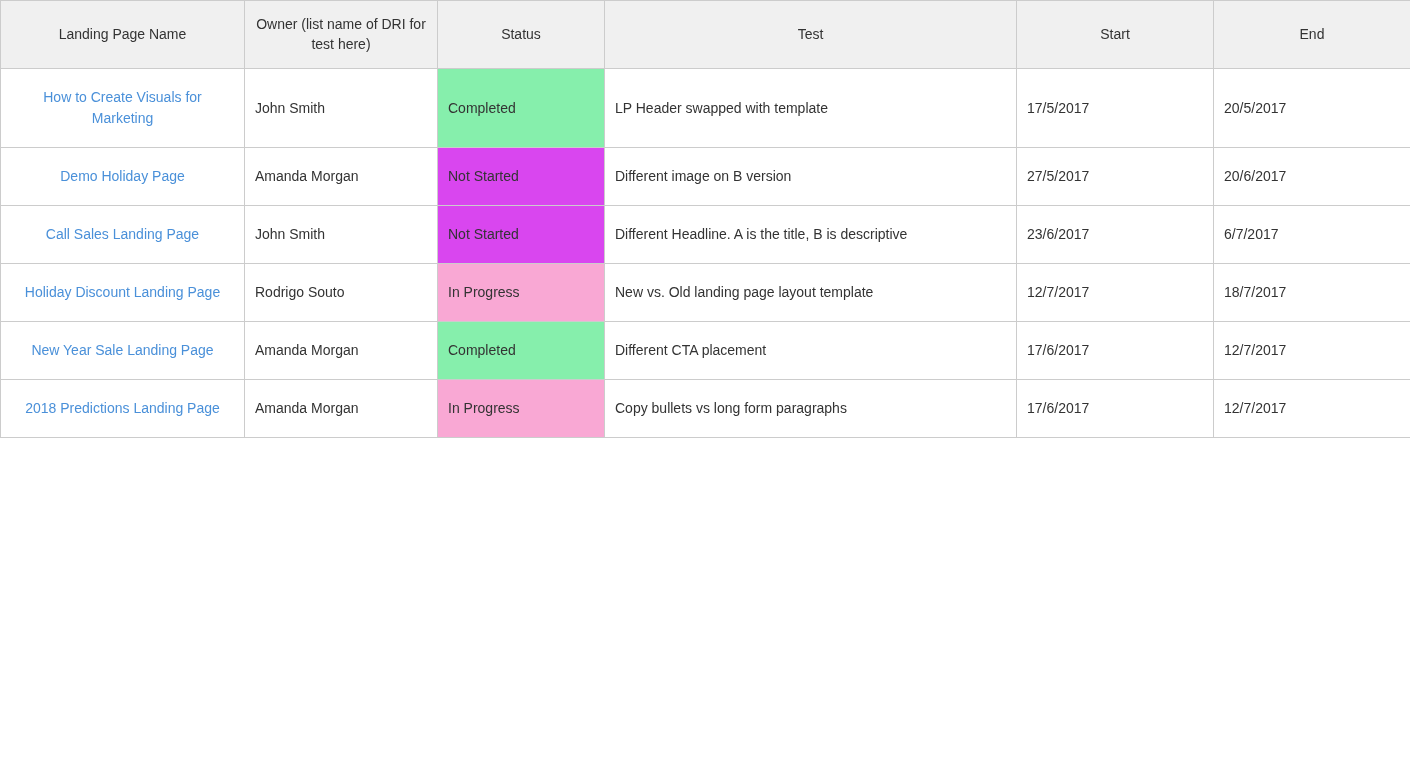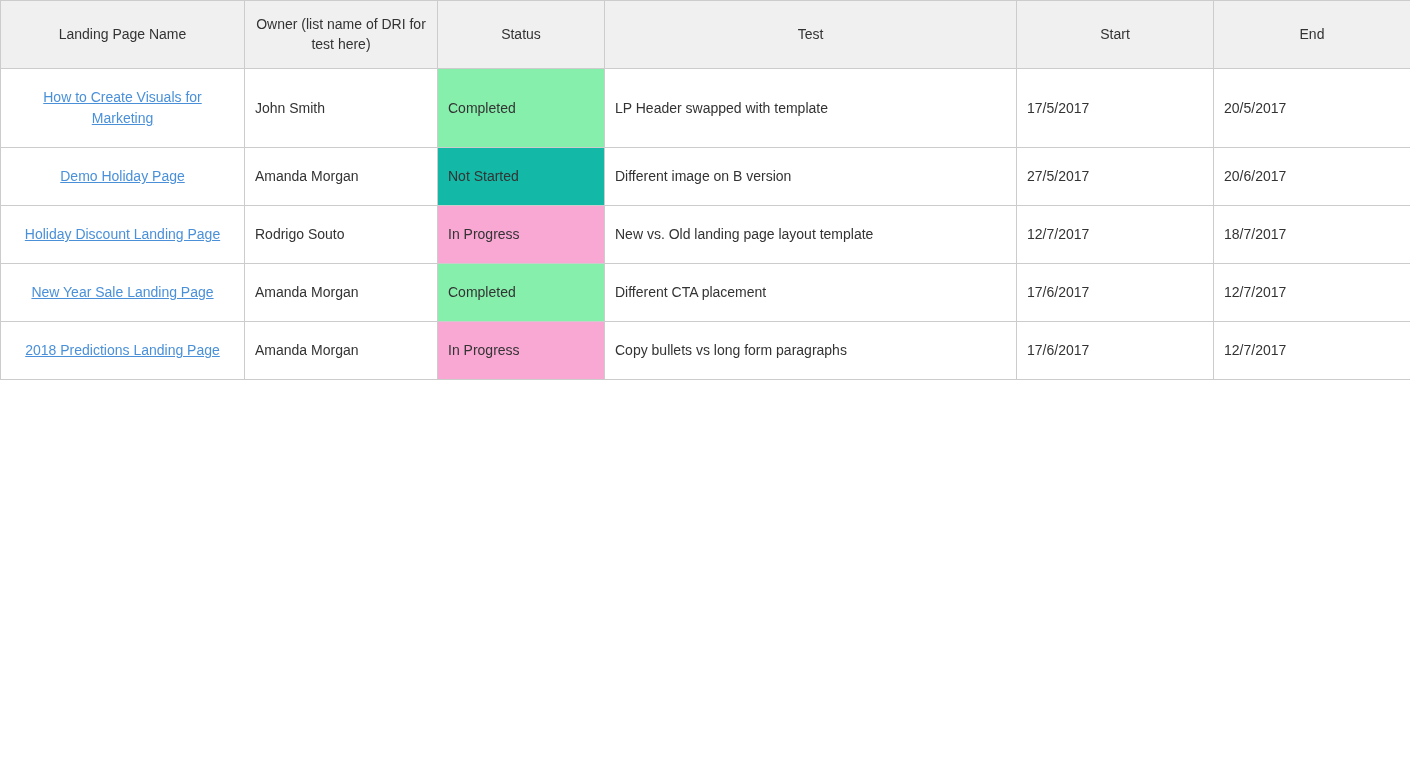--- a/index.html
+++ b/index.html
@@ -43,30 +43,29 @@
     }
     tbody td {
       padding: 18px 10px;
       text-align: left;
       vertical-align: middle;
       border: 1px solid #ccc;
       line-height: 1.5;
     }
     .link-cell {
       color: #4a90d9;
-      text-decoration: underline;
       cursor: pointer;
       text-align: center;
     }
     .status-completed {
       background-color: #86efac;
       color: #333;
     }
     .status-not-started {
-      background-color: #14b8a6;
+      background-color: #d946ef;
       color: #333;
     }
     .status-in-progress {
       background-color: #f9a8d4;
       color: #333;
     }
     tbody tr:nth-child(even) {
       background: #fff;
     }
     tbody tr:nth-child(odd) {
@@ -107,20 +106,28 @@
         </tr>
         <tr>
           <td class="link-cell">Demo Holiday Page</td>
           <td>Amanda Morgan</td>
           <td class="status-not-started">Not Started</td>
           <td>Different image on B version</td>
           <td>27/5/2017</td>
           <td>20/6/2017</td>
         </tr>
         <tr>
+          <td class="link-cell">Call Sales Landing Page</td>
+          <td>John Smith</td>
+          <td class="status-not-started">Not Started</td>
+          <td>Different Headline. A is the title, B is descriptive</td>
+          <td>23/6/2017</td>
+          <td>6/7/2017</td>
+        </tr>
+        <tr>
           <td class="link-cell">Holiday Discount Landing Page</td>
           <td>Rodrigo Souto</td>
           <td class="status-in-progress">In Progress</td>
           <td>New vs. Old landing page layout template</td>
           <td>12/7/2017</td>
           <td>18/7/2017</td>
         </tr>
         <tr>
           <td class="link-cell">New Year Sale Landing Page</td>
           <td>Amanda Morgan</td>

